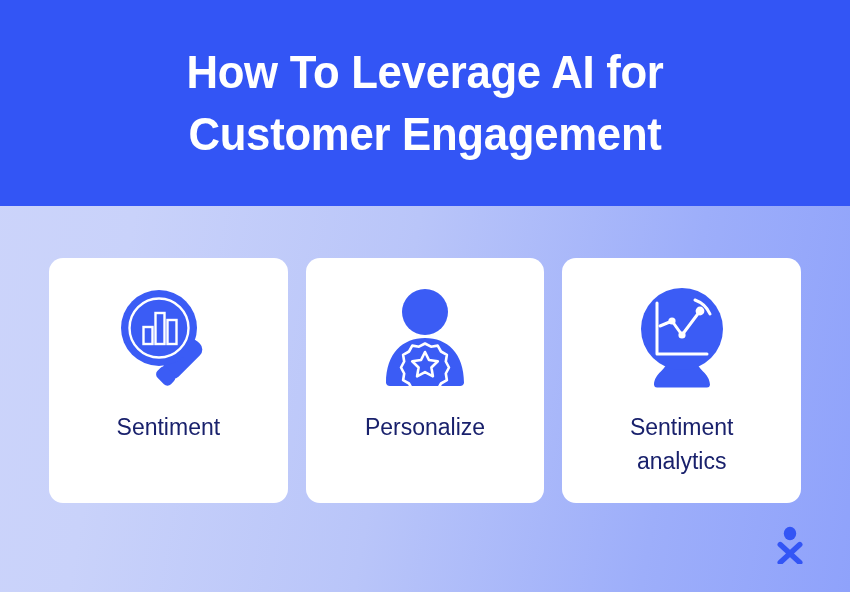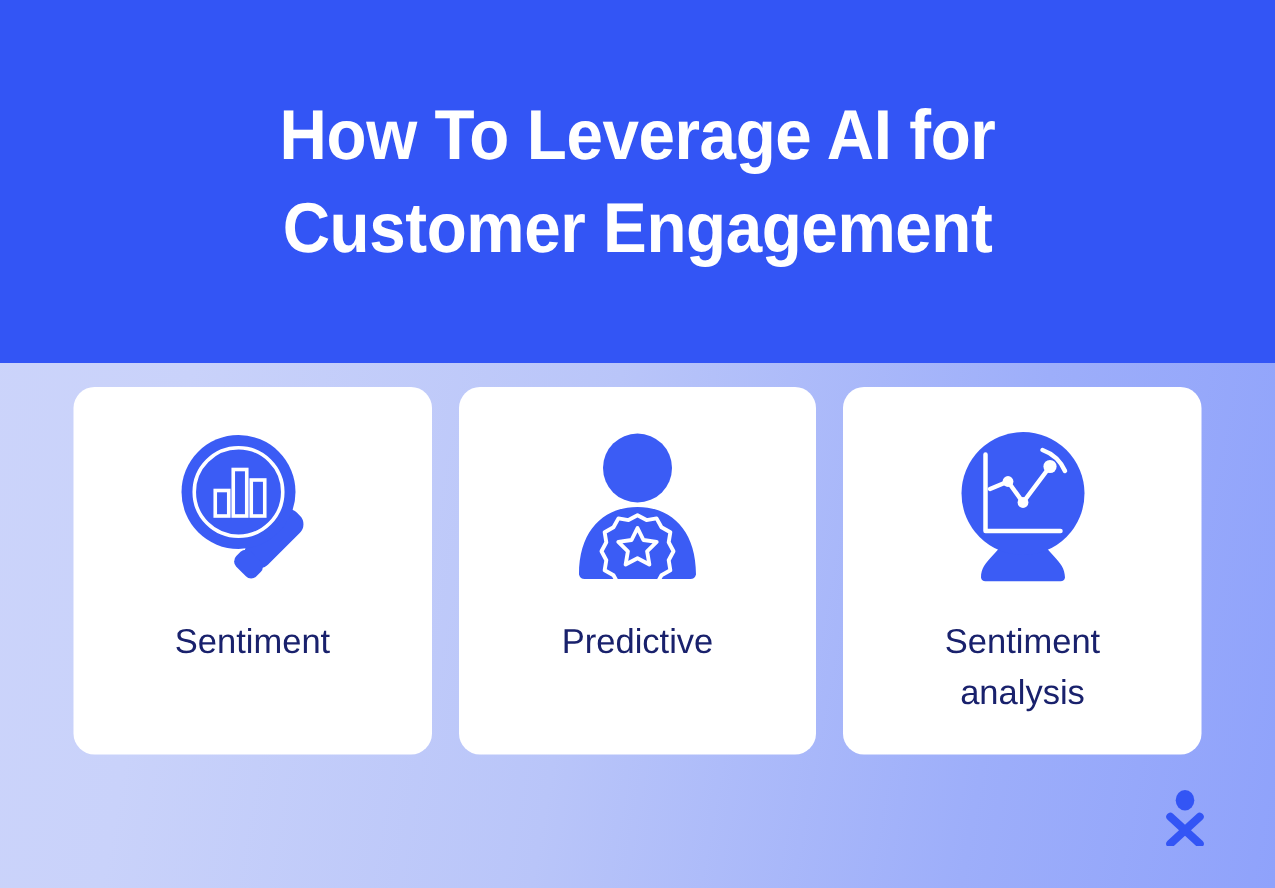--- a/index.html
+++ b/index.html
@@ -13,21 +13,21 @@
     position:relative;
     width:850px;
     height:592px;
     background:linear-gradient(100deg,#ccd4fa 0%, #c9d2fa 18%, #b9c5f9 48%, #9daefa 78%, #8fa2fb 100%);
     overflow:hidden;
   }
   
   #header-band {
     position:absolute;
     left:0; top:0;
-    width:850px; height:242px;
+    width:850px; height:206px;
     background:#3355f5;
     display:flex;
     align-items:center;
     justify-content:center;
   }
   #page-title {
     color:#ffffff;
     font-size:47px;
     line-height:1.33;
     font-weight:700;
@@ -119,21 +119,21 @@
           <circle cx="59" cy="32" r="23" fill="#3b5cf5"></circle>
 
           <path d="M20 103 C20 73 37 58 59 58 C81 58 98 73 98 103 A4 4 0 0 1 94 106 L24 106 A4 4 0 0 1 20 103 Z" fill="#3b5cf5"></path>
 
           <path d="M59 63.5 l6.0 3.2 6.7 -1.1 3.3 5.9 5.9 3.3 -1.1 6.7 3.2 6.0 -3.2 6.0 1.1 6.7 -5.9 3.3 -3.3 5.9 -6.7 -1.1 -6.0 3.2 -6.0 -3.2 -6.7 1.1 -3.3 -5.9 -5.9 -3.3 1.1 -6.7 -3.2 -6.0 3.2 -6.0 -1.1 -6.7 5.9 -3.3 3.3 -5.9 6.7 1.1 Z" fill="none" stroke="#ffffff" stroke-width="2.6" stroke-linejoin="round"></path>
 
           <path d="M59 72.0 l3.95 8.0 8.85 1.29 -6.4 6.24 1.51 8.8 -7.91 -4.16 -7.91 4.16 1.51 -8.8 -6.4 -6.24 8.85 -1.29 Z" fill="none" stroke="#ffffff" stroke-width="2.6" stroke-linejoin="round"></path>
         </svg>
       </span>
       <div class="card-label">
-        <span>Predictive</span><br>
+        <span>Personalize</span><br>
       </div>
     </div>
 
     <div class="card">
       <span class="card-icon">
         <svg viewBox="0 0 118 118" width="118" height="118" aria-hidden="true">
 
           <path d="M31 105 C31 93 44 90 47 77 L71 77 C74 90 87 93 87 105 A3 3 0 0 1 84 107.5 L34 107.5 A3 3 0 0 1 31 105 Z" fill="#3b5cf5"></path>
 
           <circle cx="59" cy="49" r="41" fill="#3b5cf5"></circle>
@@ -144,21 +144,21 @@
 
           <circle cx="49" cy="41" r="3.6" fill="#ffffff"></circle>
           <circle cx="59" cy="55" r="3.6" fill="#ffffff"></circle>
           <circle cx="77" cy="31" r="4.4" fill="#ffffff"></circle>
 
           <path d="M72 20 A26 26 0 0 1 87 34" fill="none" stroke="#ffffff" stroke-width="3" stroke-linecap="round"></path>
         </svg>
       </span>
       <div class="card-label">
         <span>Sentiment</span><br>
-        <span>analysis</span>
+        <span>analytics</span>
       </div>
     </div>
 
   </div>
 
   <span id="brand-logo">
     <svg viewBox="0 0 28 38" width="28" height="38" aria-hidden="true">
       <ellipse cx="14" cy="7.5" rx="6.2" ry="6.8" fill="#3355f5"></ellipse>
       <path d="M4.2 18.5 L23.8 36.5 M23.8 18.5 L4.2 36.5" stroke="#3355f5" stroke-width="5.4" stroke-linecap="round"></path>
     </svg>

